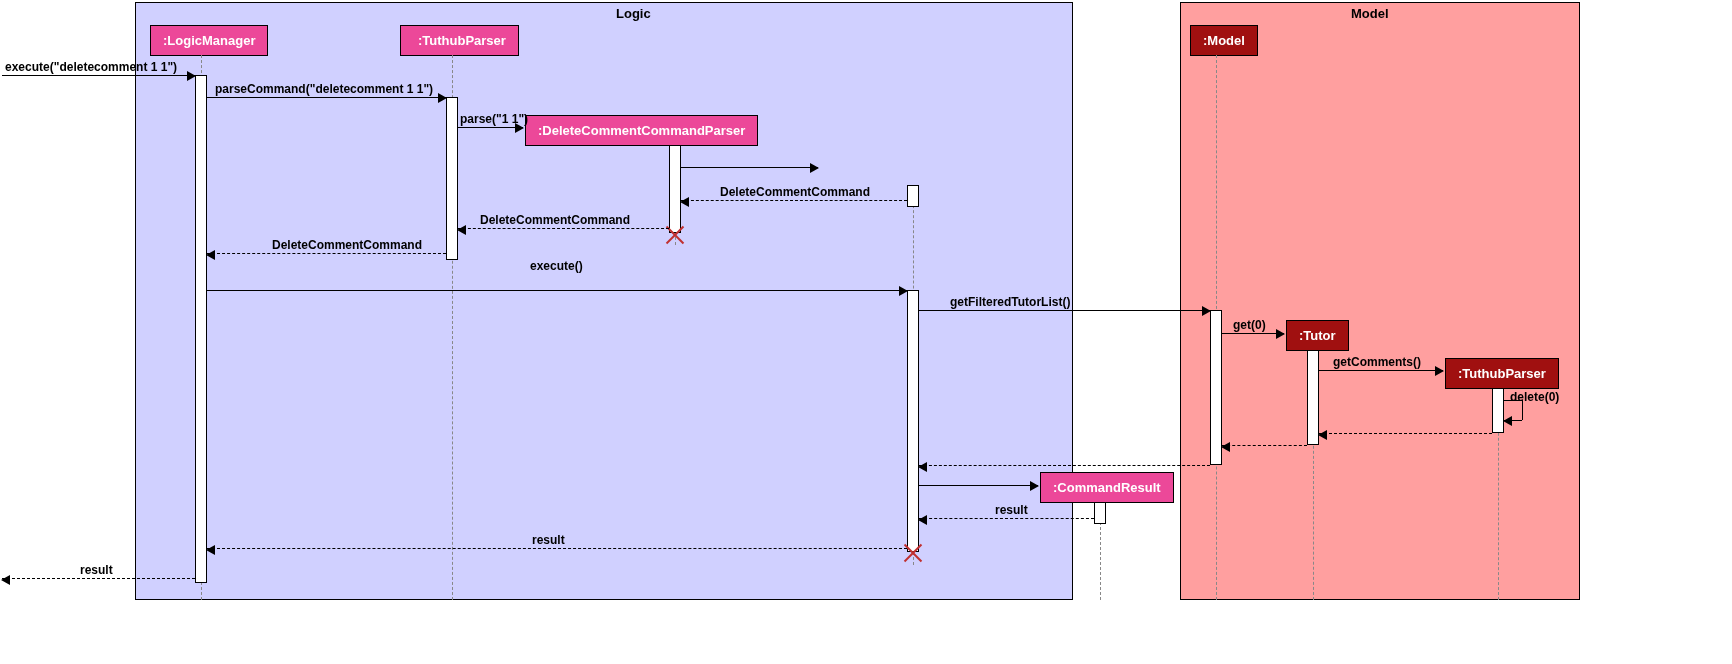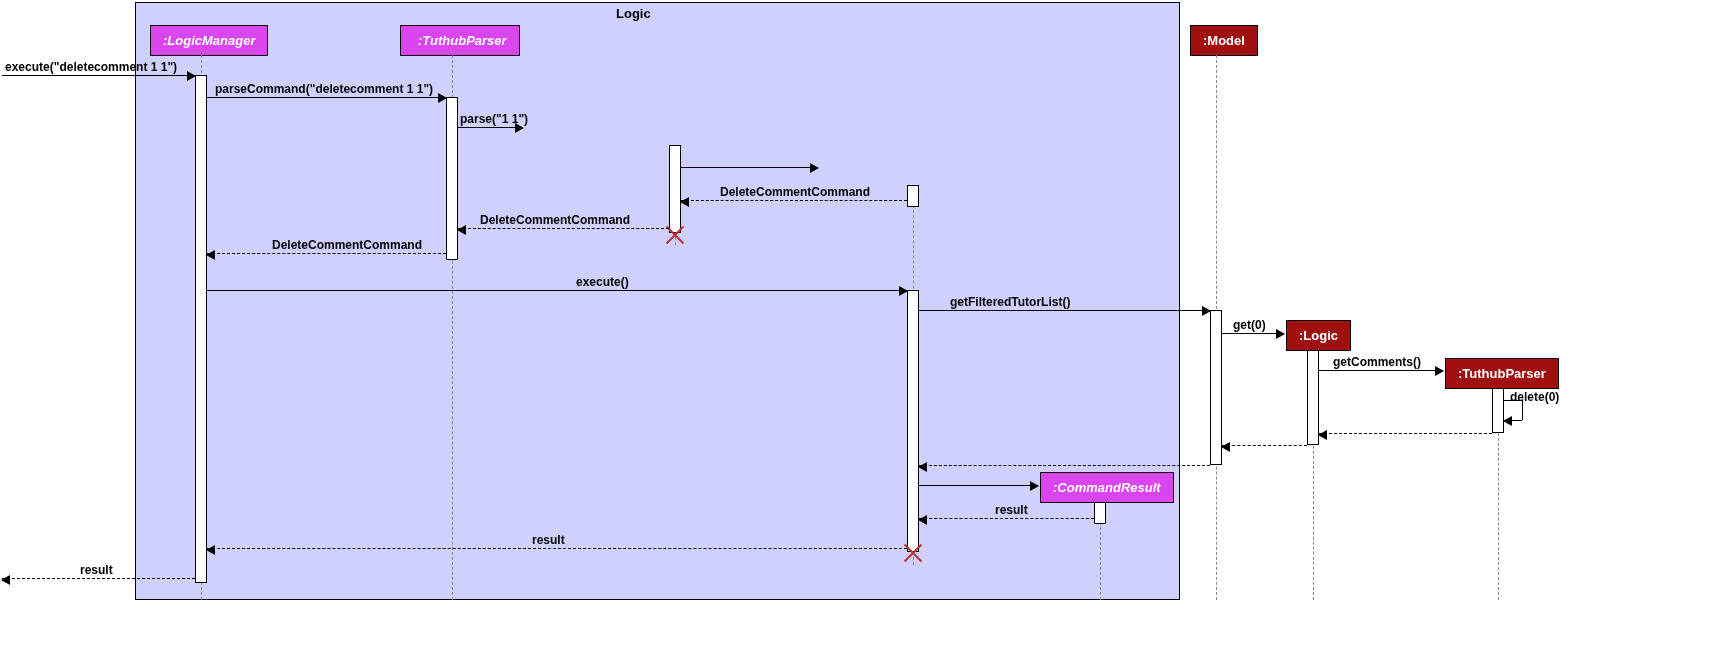--- a/index.html
+++ b/index.html
@@ -11,21 +11,21 @@
   .region-model { background: rgba(255,80,80,0.55); }
   .lifeline-head {
     position: absolute;
     padding: 7px 12px;
     color: #fff;
     font-weight: bold;
     border: 1px solid #000;
     font-size: 13px;
     white-space: nowrap;
   }
-  .lhead-blue { background: #d946ef; font-style: italic; }
+  .lhead-blue { background: #ec4899; }
   .lhead-red { background: #a01010; }
   .lifeline-dash {
     position: absolute; width: 1px;
     border-left: 1.5px dashed #888;
   }
   .activation {
     position: absolute; width: 12px;
     background: #fff; border: 1px solid #000;
   }
   .msg-label {
@@ -51,28 +51,32 @@
   .destroy::before { transform: rotate(45deg); }
   .destroy::after { transform: rotate(-45deg); }
   .selfcall-v { position:absolute; width:1px; border-left:1.5px solid #000; }
   .selfcall-h { position:absolute; height:1px; background:#000; }
 </style>
 </head>
 <body>
 
 <div class="diagram">
 
-  <div class="region region-logic" style="left:135px; top:2px; width:1045px; height:598px;">
+  <div class="region region-logic" style="left:135px; top:2px; width:938px; height:598px;">
     <div class="region-label" style="left:480px;">Logic</div>
+  </div>
+  <div class="region region-model" style="left:1180px; top:2px; width:400px; height:598px;">
+    <div class="region-label" style="left:170px;">Model</div>
   </div>
 
   <div class="lifeline-head lhead-blue" style="left:150px; top:25px;">:LogicManager</div>
   <div class="lifeline-head lhead-blue" style="left:400px; top:25px;padding-left:17px;">:TuthubParser</div>
+  <div class="lifeline-head lhead-blue" style="left:525px; top:115px;">:DeleteCommentCommandParser</div>
   <div class="lifeline-head lhead-red" style="left:1190px; top:25px;">:Model</div>
-  <div class="lifeline-head lhead-red" style="left:1286px; top:320px;">:Logic</div>
+  <div class="lifeline-head lhead-red" style="left:1286px; top:320px;">:Tutor</div>
   <div class="lifeline-head lhead-red" style="left:1445px; top:358px;">:TuthubParser</div>
   <div class="lifeline-head lhead-blue" style="left:1040px; top:472px;">:CommandResult</div>
 
   <div class="lifeline-dash" style="left:201px; top:55px; height:545px;"></div>
   <div class="lifeline-dash" style="left:452px; top:55px; height:545px;"></div>
   <div class="lifeline-dash" style="left:675px; top:145px; height:100px;"></div>
   <div class="lifeline-dash" style="left:913px; top:185px; height:380px;"></div>
   <div class="lifeline-dash" style="left:1216px; top:55px; height:545px;"></div>
   <div class="lifeline-dash" style="left:1313px; top:350px; height:250px;"></div>
   <div class="lifeline-dash" style="left:1498px; top:388px; height:212px;"></div>
@@ -104,21 +108,21 @@
 
   <div class="destroy" style="left:665px; top:225px;"></div>
 
   <div class="arrow-dashed ah-left" style="left:458px; top:228px; width:211px;"></div>
   <div class="msg-label" style="left:480px; top:213px;">DeleteCommentCommand</div>
 
   <div class="arrow-dashed ah-left" style="left:207px; top:253px; width:239px;"></div>
   <div class="msg-label" style="left:272px; top:238px;">DeleteCommentCommand</div>
 
   <div class="arrow-solid ah-right" style="left:207px; top:290px; width:700px;"></div>
-  <div class="msg-label" style="left:530px; top:275px;margin-left:46px;">execute()</div>
+  <div class="msg-label" style="left:530px; top:259px;">execute()</div>
 
   <div class="arrow-solid ah-right" style="left:919px; top:310px; width:291px;"></div>
   <div class="msg-label" style="left:950px; top:295px;">getFilteredTutorList()</div>
 
   <div class="arrow-solid ah-right" style="left:1222px; top:333px; width:62px;"></div>
   <div class="msg-label" style="left:1233px; top:318px;">get(0)</div>
 
   <div class="arrow-solid ah-right" style="left:1319px; top:370px; width:124px;"></div>
   <div class="msg-label" style="left:1333px; top:355px;">getComments()</div>
 

